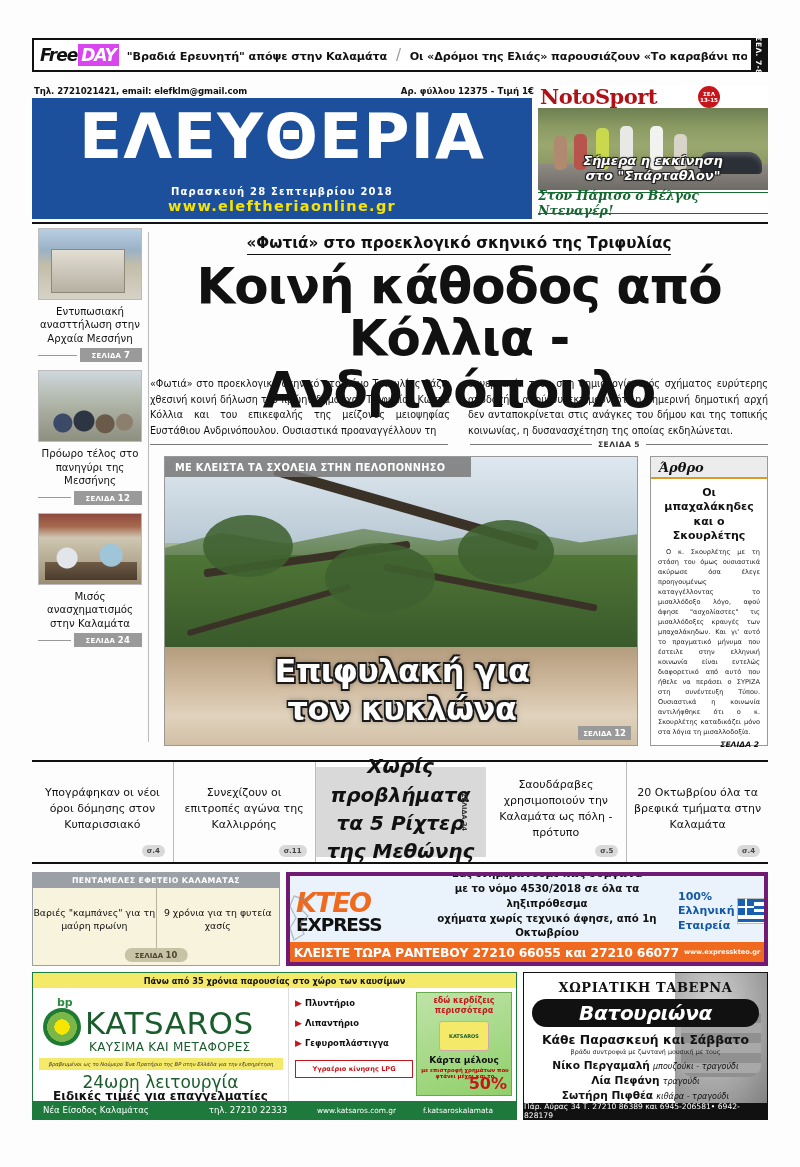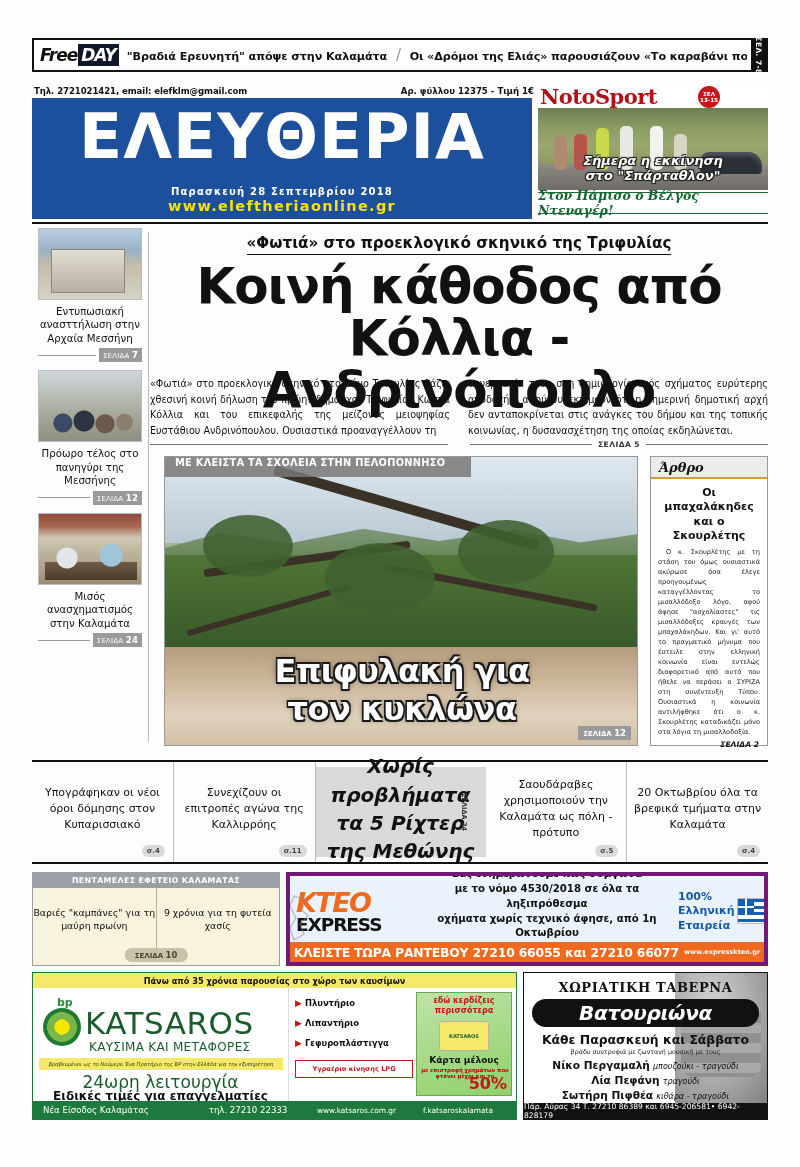--- a/index.html
+++ b/index.html
@@ -25,21 +25,21 @@
     display: flex; align-items: center;
   }
   .freeday {
     display:flex; align-items:center; height: 22px; margin-left: 6px; flex: none;
     font-family: "DejaVu Sans", sans-serif; font-weight: 900; font-style: italic;
   }
   .freeday .free {
     background:#fff; color:#111; font-size: 17px; letter-spacing:-1px; padding-right:1px;
   }
   .freeday .day {
-    background:#0f172a; color:#fff; font-size: 17px; letter-spacing:-1px; padding: 1px 3px;
+    background:#d946ef; color:#fff; font-size: 17px; letter-spacing:-1px; padding: 1px 3px;
   }
   .topstrip .ticker {
     flex: 1; font-size: 11.2px; font-weight: 700; color: #111;
     margin-left: 8px; margin-right: 4px; white-space: nowrap; overflow:hidden;
     letter-spacing: -0.1px;
   }
   .topstrip .ticker .sep { color:#999; font-weight:400; padding: 0 5px; font-size: 15px;}
   .selbox {
     flex:none; width: 15px; height: 32px; background:#111; color:#fff;
     display:flex; align-items:center; justify-content:center;
@@ -165,22 +165,22 @@
   }
   .side-title {
     font-size:10.2px; line-height:1.32; text-align:center; color:#111;
     padding: 5px 0 3px; font-weight:400;
   }
   .side-pagerow {
     display:flex; align-items:center; gap:3px; padding-bottom: 2px;
   }
   .side-pagerow .ln { flex:1; height:1px; background:#999; }
   .side-page {
-    background:#9a9a9a; color:#fff; font-size:7px; font-weight:400;
-    padding:2px 4px; letter-spacing:0.2px; white-space:nowrap;
+    background:#9a9a9a; color:#fff; font-size:7px; font-weight:700;
+    padding:2px 12px; letter-spacing:0.2px; white-space:nowrap;
   }
   .side-page b { font-size:8.5px; }
 
   
   .vrule { position:absolute; width:1px; background:#bbb; }
 
   
   .kicker {
     position:absolute; left:150px; top:234px; width:618px; text-align:center;
     font-size:15.2px; font-weight:700; color:#111;
@@ -235,21 +235,21 @@
   .mainphoto .b1 { left:22%; top:16%; width:58%; height:10px; transform: rotate(16deg); }
   .mainphoto .b2 { left:8%; top:34%; width:44%; height:8px; transform: rotate(-8deg); }
   .mainphoto .b3 { left:46%; top:44%; width:46%; height:7px; transform: rotate(11deg); }
   .mainphoto .b4 { left:4%; top:52%; width:36%; height:6px; transform: rotate(-16deg); }
   .mainphoto .foliage {
     position:absolute; border-radius:50%; background:#3f6130; opacity:.88;
   }
   .photo-banner {
     position:absolute; left:0; top:0; width:306px; height:20px;
     background:rgba(120,120,120,0.85);
-    display:flex; padding-left:10px;
+    display:flex; align-items:center; padding-left:10px;
   }
   .photo-banner span {
     color:#fff; font-size:9.8px; font-weight:700; letter-spacing:0.3px;
   }
   .photo-cap {
     position:absolute; left:0; top:195px; width:474px; text-align:center;
     font-size:32px; font-weight:900; color:#fff; line-height:1.2;
     text-shadow: -1.6px -1.6px 0 #1a1a1a, 1.6px -1.6px 0 #1a1a1a,
                  -1.6px 1.6px 0 #1a1a1a, 1.6px 1.6px 0 #1a1a1a, 0 0 6px rgba(0,0,0,.6);
     letter-spacing:-0.5px;

